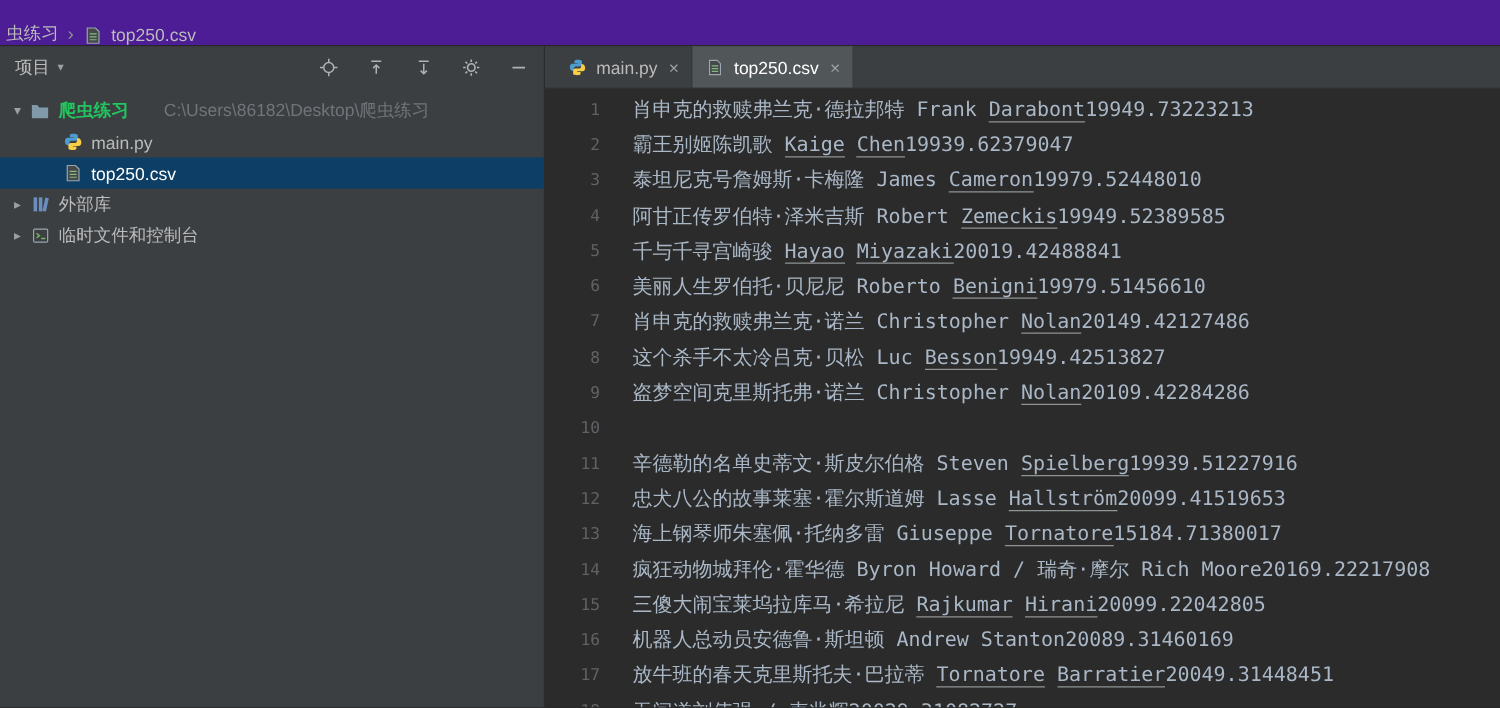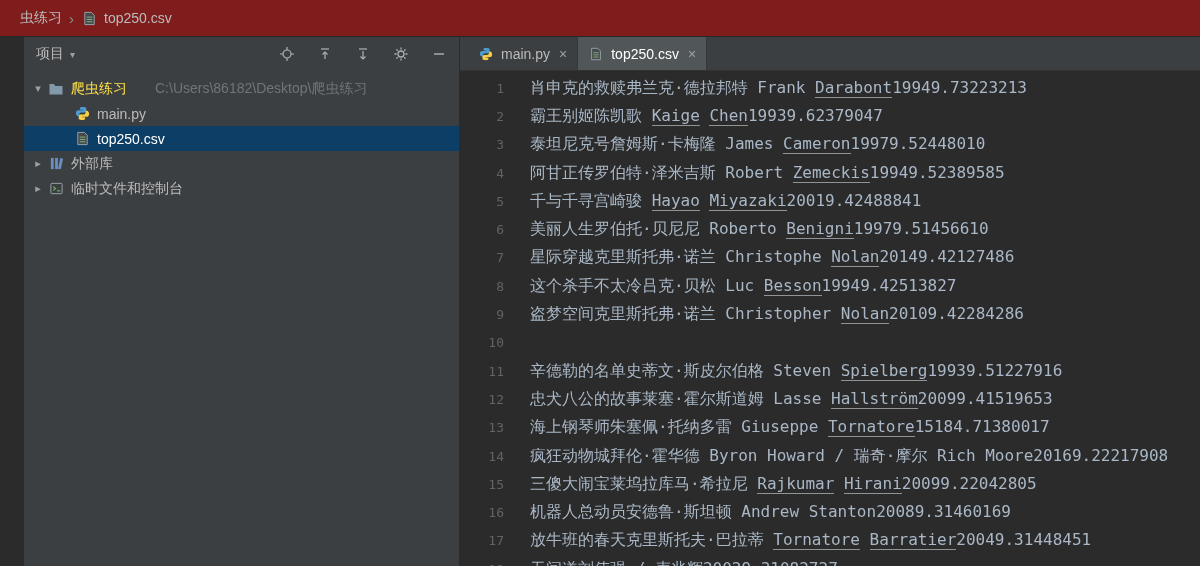--- a/index.html
+++ b/index.html
@@ -1,43 +1,43 @@
 <!DOCTYPE html>
 <html><head>
 <meta charset="utf-8">
 <style>
   html,body{margin:0;padding:0;background:#2b2b2b;}
   body{width:1200px;height:566px;overflow:hidden;font-family:"Liberation Sans",sans-serif;}
   .ide{width:1200px;height:566px;display:flex;flex-direction:column;background:#2b2b2b;}
 
   
-  .topbar{height:36px;flex:none;background:#7f1d1d;border-bottom:1px solid #282828;
-          display:flex;align-items:center;gap:7px;padding:0 8px 0 20px;color:#bbbbbb;font-size:14px;}
+  .topbar{height:36px;flex:none;background:#4c1d95;border-bottom:1px solid #282828;
+          display:flex;align-items:flex-end;gap:7px;padding:0 8px 0 5px;color:#bbbbbb;font-size:14px;}
   .topbar .sep{color:#8a8f93;font-size:15px;}
   .ticon{width:16px;height:16px;flex:none;display:inline-flex;align-items:center;justify-content:center;}
   .ticon svg{display:block;}
 
-  .main{flex:1;display:flex;min-height:0;padding-left:24px;}
+  .main{flex:1;display:flex;min-height:0;}
 
   
   .project-panel{width:435px;flex:none;background:#3c3f41;border-right:1px solid #2b2b2b;
                  display:flex;flex-direction:column;}
   .panel-toolbar{height:34px;flex:none;display:flex;align-items:center;padding:0 10px 0 12px;
                  color:#bbbbbb;font-size:14px;}
   .pt-arrow{margin-left:6px;font-size:10px;color:#9da0a3;}
   .pt-spacer{flex:1;}
   .tool-btn{background:none;border:none;padding:2px;margin-left:18px;cursor:pointer;display:inline-flex;}
 
   .tree{padding-top:5px;font-size:14px;color:#bbbbbb;}
   .tree-row{height:25px;display:flex;align-items:center;padding-left:4px;white-space:nowrap;}
   .tree-row.child{padding-left:50px;}
   .chev{width:20px;flex:none;text-align:center;font-size:11px;color:#9da0a3;}
   .tree .ticon{margin-right:7px;}
   .tlabel{color:#bbbbbb;}
-  .tlabel.bold{font-weight:normal;color:#fde047;text-align:center;}
+  .tlabel.bold{font-weight:bold;color:#22c55e;text-align:center;}
   .tpath{color:#6f757a;margin-left:28px;}
   .tree-row.selected{background:#0d3f66;}
   .tree-row.selected .tlabel{color:#ffffff;}
 
   
   .editor-area{flex:1;display:flex;flex-direction:column;min-width:0;}
   .tab-bar{height:34px;flex:none;background:#3c3f41;border-bottom:1px solid #323232;
            display:flex;align-items:stretch;padding-left:8px;box-sizing:border-box;}
   .tab{display:flex;align-items:center;gap:7px;padding:0 10px;font-size:14px;color:#bbbbbb;
        border-right:1px solid #353839;cursor:pointer;}
@@ -192,21 +192,21 @@
       </div>
 
       <div class="editor">
         <div>
             <div class="line"><span class="ln">1</span><span class="lt"><span>肖申克的救赎弗兰克·德拉邦特 Frank </span><span class="u">Darabont</span><span>19949.73223213</span></span></div>
             <div class="line"><span class="ln">2</span><span class="lt"><span>霸王别姬陈凯歌 </span><span class="u">Kaige</span><span> </span><span class="u">Chen</span><span>19939.62379047</span></span></div>
             <div class="line"><span class="ln">3</span><span class="lt"><span>泰坦尼克号詹姆斯·卡梅隆 James </span><span class="u">Cameron</span><span>19979.52448010</span></span></div>
             <div class="line"><span class="ln">4</span><span class="lt"><span>阿甘正传罗伯特·泽米吉斯 Robert </span><span class="u">Zemeckis</span><span>19949.52389585</span></span></div>
             <div class="line"><span class="ln">5</span><span class="lt"><span>千与千寻宫崎骏 </span><span class="u">Hayao</span><span> </span><span class="u">Miyazaki</span><span>20019.42488841</span></span></div>
             <div class="line"><span class="ln">6</span><span class="lt"><span>美丽人生罗伯托·贝尼尼 Roberto </span><span class="u">Benigni</span><span>19979.51456610</span></span></div>
-            <div class="line"><span class="ln">7</span><span class="lt"><span>星际穿越克里斯托弗·诺兰 Christophe </span><span class="u">Nolan</span><span>20149.42127486</span></span></div>
+            <div class="line"><span class="ln">7</span><span class="lt"><span>肖申克的救赎弗兰克·诺兰 Christopher </span><span class="u">Nolan</span><span>20149.42127486</span></span></div>
             <div class="line"><span class="ln">8</span><span class="lt"><span>这个杀手不太冷吕克·贝松 Luc </span><span class="u">Besson</span><span>19949.42513827</span></span></div>
             <div class="line"><span class="ln">9</span><span class="lt"><span>盗梦空间克里斯托弗·诺兰 Christopher </span><span class="u">Nolan</span><span>20109.42284286</span></span></div>
             <div class="line"><span class="ln">10</span></div>
             <div class="line"><span class="ln">11</span><span class="lt"><span>辛德勒的名单史蒂文·斯皮尔伯格 Steven </span><span class="u">Spielberg</span><span>19939.51227916</span></span></div>
             <div class="line"><span class="ln">12</span><span class="lt"><span>忠犬八公的故事莱塞·霍尔斯道姆 Lasse </span><span class="u">Hallström</span><span>20099.41519653</span></span></div>
             <div class="line"><span class="ln">13</span><span class="lt"><span>海上钢琴师朱塞佩·托纳多雷 Giuseppe </span><span class="u">Tornatore</span><span>15184.71380017</span></span></div>
             <div class="line"><span class="ln">14</span><span class="lt"><span>疯狂动物城拜伦·霍华德 Byron Howard / 瑞奇·摩尔 Rich Moore20169.22217908</span></span></div>
             <div class="line"><span class="ln">15</span><span class="lt"><span>三傻大闹宝莱坞拉库马·希拉尼 </span><span class="u">Rajkumar</span><span> </span><span class="u">Hirani</span><span>20099.22042805</span></span></div>
             <div class="line"><span class="ln">16</span><span class="lt"><span>机器人总动员安德鲁·斯坦顿 Andrew Stanton20089.31460169</span></span></div>
             <div class="line"><span class="ln">17</span><span class="lt"><span>放牛班的春天克里斯托夫·巴拉蒂 </span><span class="u">Tornatore</span><span> </span><span class="u">Barratier</span><span>20049.31448451</span></span></div>

